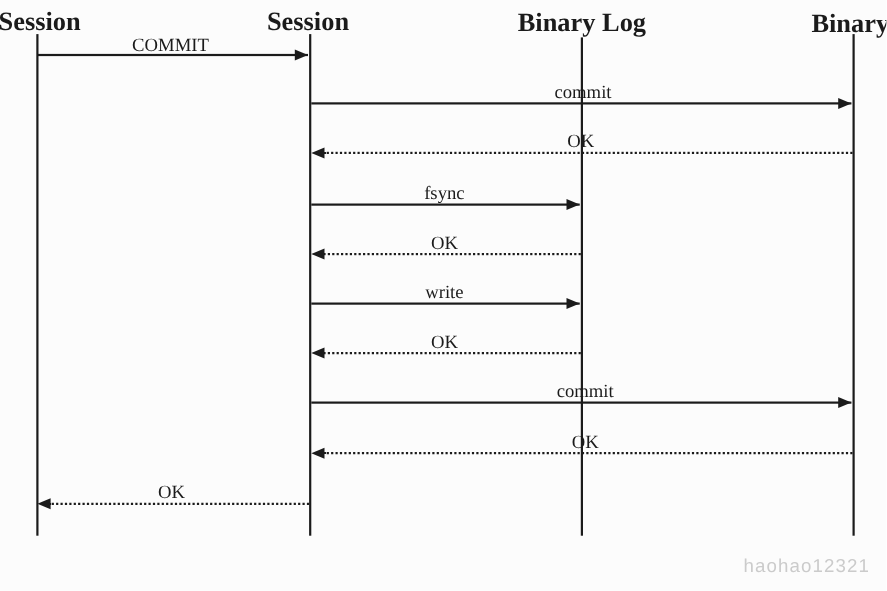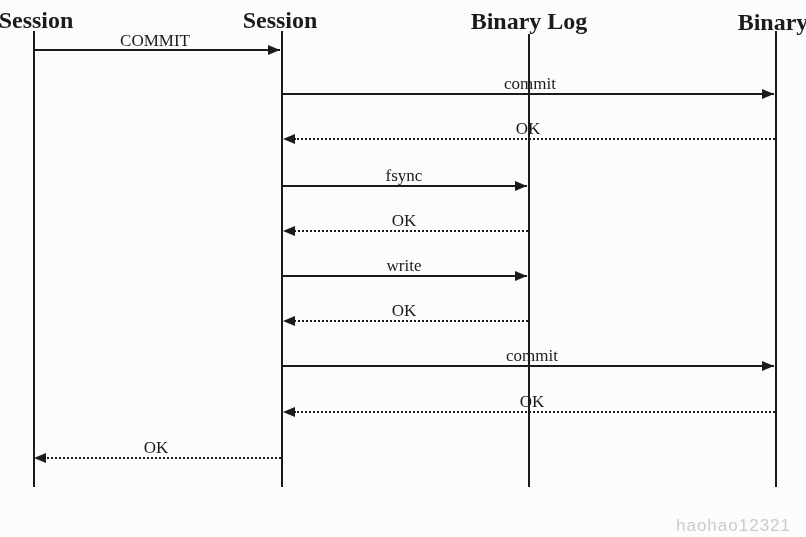--- a/index.html
+++ b/index.html
@@ -60,21 +60,21 @@
     font-size: 21px;
     font-weight: bold;
     color: #1f1f1f;
     white-space: pre;
     letter-spacing: 0.5px;
     z-index: 1;
   }
   .watermark {
     position: absolute;
     left: 676px;
-    top: 516px;
+    top: 505px;
     font-family: "Liberation Sans", sans-serif;
     font-size: 17px;
     color: var(--wm);
     opacity: 0.9;
     letter-spacing: 1px;
     white-space: nowrap;
     z-index: 2;
   }
 </style>
 </head>

